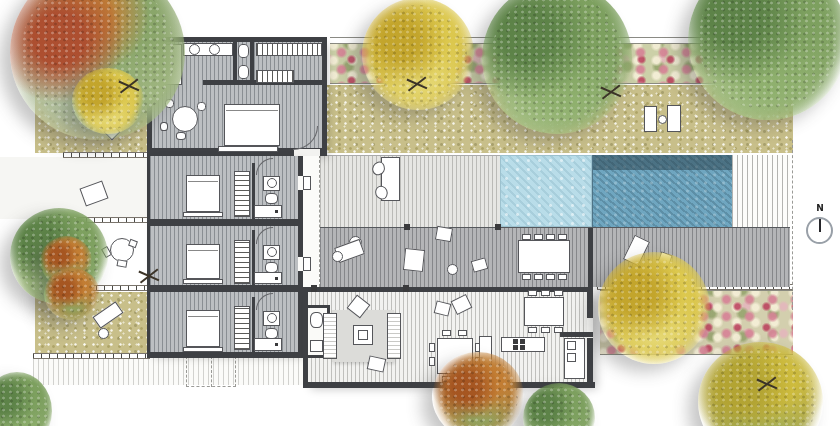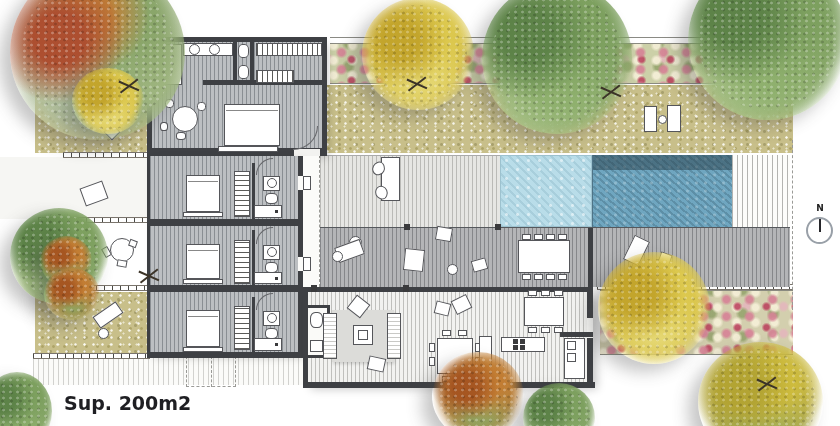--- a/index.html
+++ b/index.html
@@ -336,18 +336,17 @@
   <div class="tree tree-yellow" style="left:598px;top:252px;width:112px;height:112px"></div>
   <div class="tree tree-yellowgreen" style="left:698px;top:342px;width:125px;height:120px"></div>
   <div class="tree tree-green" style="left:523px;top:383px;width:72px;height:70px"></div>
   <div class="tree tree-green" style="left:-18px;top:372px;width:70px;height:78px"></div>
   <div class="branch" style="left:118px;top:80px"></div>
   <div class="branch" style="left:406px;top:78px"></div>
   <div class="branch" style="left:600px;top:86px"></div>
   <div class="branch" style="left:138px;top:270px"></div>
   <div class="branch" style="left:756px;top:378px"></div>
 
-  <div class="abs area-label" style="left:64px;top:392px">Sup. 200m2</div>
   <div class="abs compass-label" style="left:812px;top:203px;width:16px;text-align:center">N</div>
   <div class="abs compass-circle" style="left:806px;top:217px;width:27px;height:27px"></div>
   <div class="abs needle" style="left:819px;top:219px;width:2px;height:13px"></div>
 
 </div>
 
 </body></html>

